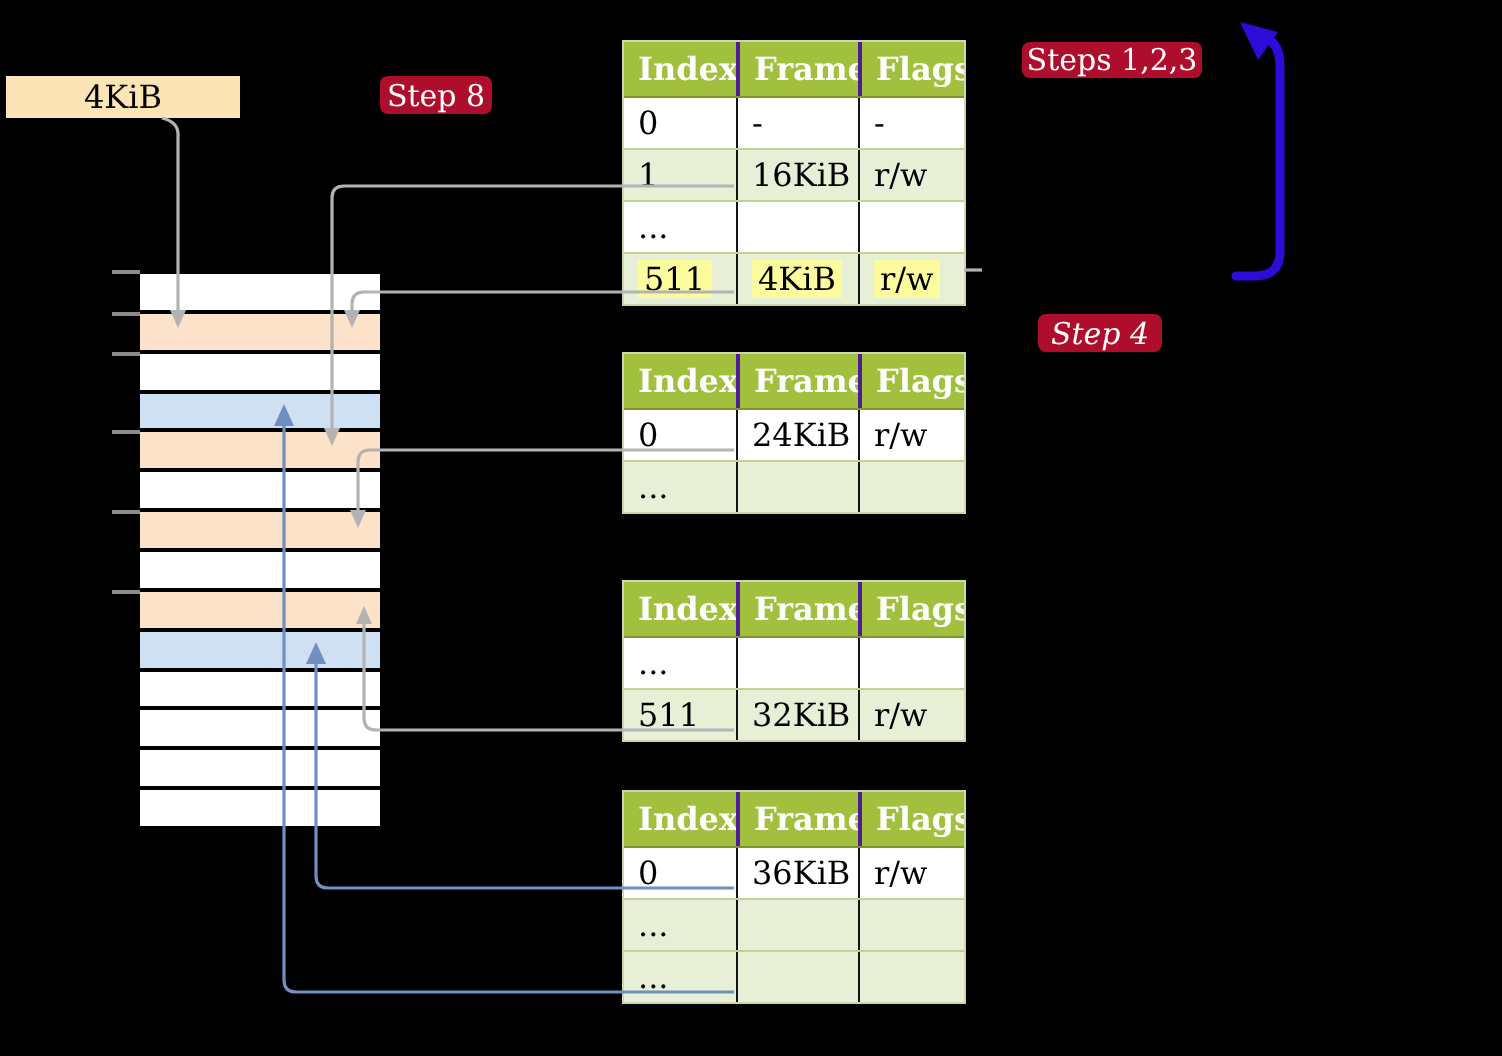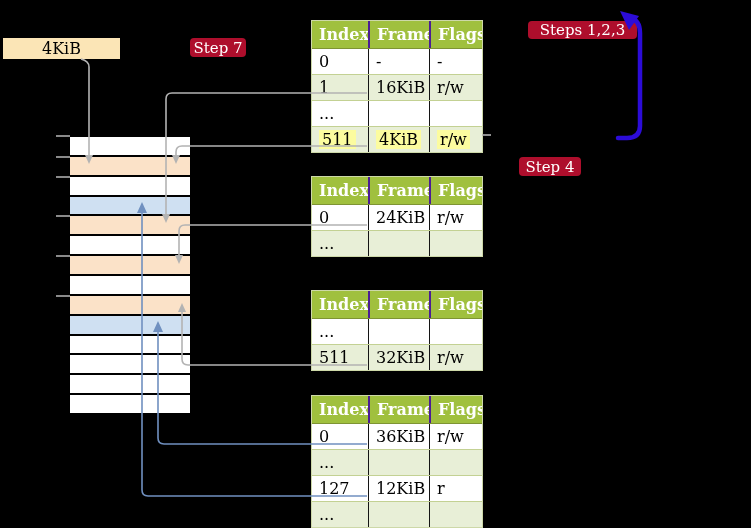--- a/index.html
+++ b/index.html
@@ -13,23 +13,23 @@
   html,body{margin:0;padding:0;background:#000;}
   #canvas{position:relative;width:751px;height:528px;background:#000;overflow:hidden;
           font-family:"DejaVu Serif","Liberation Serif",serif;}
   .frame-label{position:absolute;left:3px;top:38px;width:117px;height:21px;
     background:var(--label-bg);color:#000;font-size:16px;display:flex;align-items:center;justify-content:center;}
   .badge{position:absolute;color:var(--badge-text);font-size:15px;border-radius:4px;
     display:flex;align-items:center;justify-content:center;white-space:nowrap;padding:0 6px;box-sizing:border-box;}
   .badge.red{background:var(--badge-red);}
   .badge.blue{background:var(--badge-blue);}
   #b-step0{left:190px;top:38px;width:56px;height:19px;}
-  #b-steps123{left:528px;top:21px;width:109px;height:18px;}
+  #b-steps123{left:511px;top:21px;width:90px;height:18px;}
   #b-steps1234{left:650px;top:19px;width:101px;height:20px;}
-  #b-step4{left:519px;top:157px;width:62px;height:19px;}
+  #b-step4{left:519px;top:157px;width:62px;height:19px;font-style:italic;}
   .ptable{position:absolute;left:311px;width:170px;border:1px solid var(--table-border);
     box-sizing:content-box;background:var(--row-plain);}
   .phead{display:flex;height:27px;background:var(--table-header-bg);}
   .phead .cell{color:var(--table-header-text);font-weight:bold;font-size:16px;line-height:27px;}
   .prow{display:flex;height:26px;border-top:1px solid var(--row-sep);box-sizing:border-box;}
   .prow.first{border-top:1px solid #7e9433;}
   .cell{box-sizing:border-box;padding-left:7px;font-size:16px;line-height:25px;color:var(--cell-text);
     overflow:hidden;white-space:nowrap;}
   .phead .cell.c1,.phead .cell.c2{border-left:2px solid #4c1d95;}
   .prow .cell.c1,.prow .cell.c2{border-left:1px solid var(--col-sep);}
@@ -45,21 +45,21 @@
   .loop{stroke:var(--loop-arrow);stroke-width:4.5;fill:none;stroke-linecap:round;}
   .loop-head{fill:var(--loop-arrow);}
 </style>
 </head>
 <body>
 
 <div id="canvas">
 
   <div class="frame-label">4KiB</div>
 
-  <div id="b-step0" class="badge red">Step 7</div>
+  <div id="b-step0" class="badge red">Step 8</div>
   <div id="b-steps123" class="badge red">Steps 1,2,3</div>
   <div id="b-step4" class="badge red">Step 4</div>
 
   <div id="strip">
       <div class="strip-row" style="top: 137px; height: 17.9px; background: rgb(255, 255, 255);"></div>
       <div class="strip-row" style="top: 156.857px; height: 17.9px; background: rgb(251, 226, 200);"></div>
       <div class="strip-row" style="top: 176.714px; height: 17.9px; background: rgb(255, 255, 255);"></div>
       <div class="strip-row" style="top: 196.571px; height: 17.9px; background: rgb(207, 224, 242);"></div>
       <div class="strip-row" style="top: 216.428px; height: 17.9px; background: rgb(251, 226, 200);"></div>
       <div class="strip-row" style="top: 236.285px; height: 17.9px; background: rgb(255, 255, 255);"></div>
@@ -151,25 +151,20 @@
         <div class="prow first" style="background: rgb(255, 255, 255);">
           <div class="cell c0"><span>0</span></div>
           <div class="cell c1"><span>36KiB</span></div>
           <div class="cell c2"><span>r/w</span></div>
         </div>
         <div class="prow" style="background: rgb(232, 239, 215);">
           <div class="cell c0"><span>...</span></div>
           <div class="cell c1"></div>
           <div class="cell c2"></div>
         </div>
-        <div class="prow" style="background: rgb(255, 255, 255);">
-          <div class="cell c0"><span>127</span></div>
-          <div class="cell c1"><span>12KiB</span></div>
-          <div class="cell c2"><span>r</span></div>
-        </div>
         <div class="prow" style="background: rgb(232, 239, 215);">
           <div class="cell c0"><span>...</span></div>
           <div class="cell c1"></div>
           <div class="cell c2"></div>
         </div>
       </div>
     </div>
 
   <svg id="connectors" width="751" height="528" viewBox="0 0 751 528">
 

